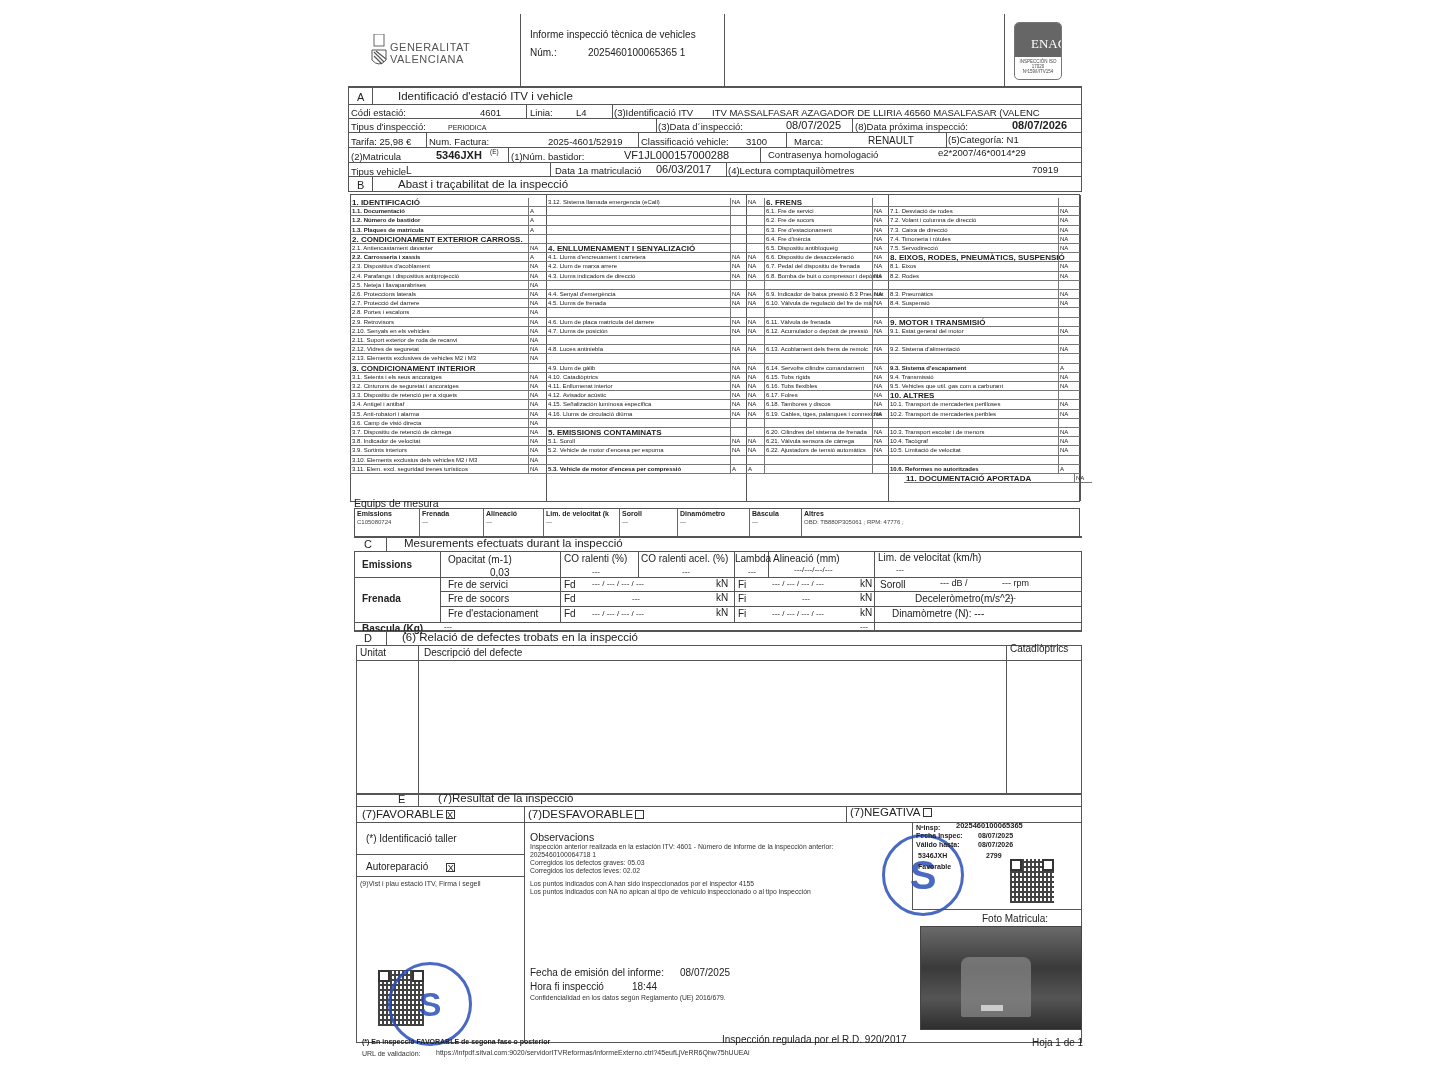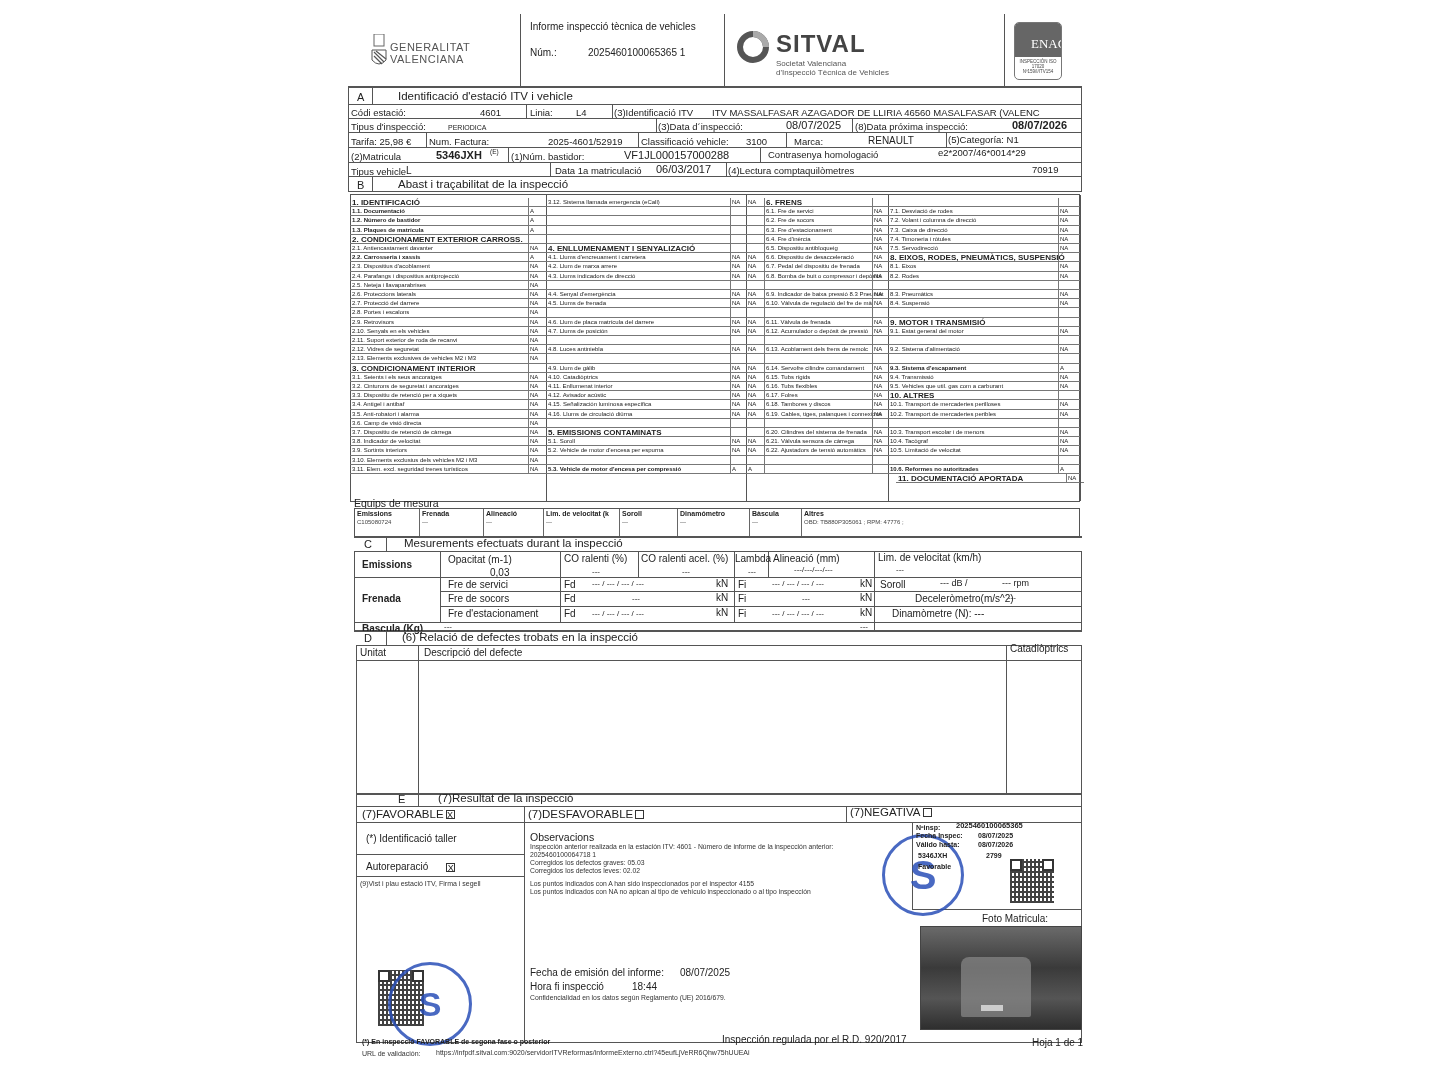--- a/index.html
+++ b/index.html
@@ -46,33 +46,24 @@
   <div class="abs" style="left:22px;top:20px;width:140px;height:40px;">
     <svg width="18" height="36" viewBox="0 0 18 36" style="position:absolute;left:0;top:0;">
       <rect x="4" y="0" width="10" height="12" fill="none" stroke="#666" stroke-width="1"></rect>
       <path d="M2 16 L16 16 L16 26 Q9 34 2 26 Z" fill="none" stroke="#555" stroke-width="1"></path>
       <path d="M4 18 L14 28 M4 22 L12 30 M6 17 L16 25" stroke="#555" stroke-width="1.2"></path>
     </svg>
     <div class="t" style="left:20px;top:8px;font-size:11px;color:#555;letter-spacing:.5px;">GENERALITAT</div>
     <div class="t" style="left:20px;top:20px;font-size:11px;color:#555;letter-spacing:.5px;">VALENCIANA</div>
   </div>
 
-  <div class="t" style="left:182px;top:8px;font-size:10px;">Informe inspecció tècnica de vehicles</div>
+  <div class="t" style="left:182px;top:16px;font-size:10px;">Informe inspecció tècnica de vehicles</div>
   <div class="t" style="left:182px;top:34px;font-size:10px;">Núm.:</div>
   <div class="t" style="left:240px;top:34px;font-size:10px;">2025460100065365 1</div>
 
-  <div class="abs" style="left:388px;top:14px;width:260px;height:50px;">
-    <svg width="34" height="34" viewBox="0 0 34 34" style="position:absolute;left:0;top:2px;">
-      <circle cx="17" cy="17" r="13" fill="none" stroke="#555" stroke-width="6"></circle>
-      <path d="M17 4 A13 13 0 0 1 30 17" fill="none" stroke="#aaa" stroke-width="6"></path>
-    </svg>
-    <div class="t bold" style="left:40px;top:4px;font-size:24px;color:#444;letter-spacing:1px;">SITVAL</div>
-    <div class="t" style="left:40px;top:32px;font-size:8px;color:#555;">Societat Valenciana</div>
-    <div class="t" style="left:40px;top:41px;font-size:8px;color:#555;">d'Inspecció Tècnica de Vehicles</div>
-  </div>
 
   <div class="abs" style="left:666px;top:8px;width:46px;height:56px;border:1px solid #777;border-radius:5px;background:#fff;overflow:hidden;">
     <div class="abs" style="left:0;top:0;width:46px;height:34px;background:#666;"></div>
     <div class="t" style="left:4px;top:14px;font-size:13px;color:#fff;font-family:Liberation Serif, serif;margin-left:12px;">ENAC</div>
     <div class="abs" style="left:2px;top:36px;width:42px;font-size:4.5px;line-height:5px;text-align:center;color:#444;">INSPECCIÓN ISO 17020 Nº159/I/ITV154</div>
   </div>
 
   <div class="box" style="left:0;top:74px;width:734px;height:104px;border-top:none;"></div>
   <div class="hl" style="left:0;top:90px;width:734px;"></div>
   <div class="vl" style="left:24px;top:74px;height:16px;"></div>
@@ -803,21 +794,21 @@
         <div class="brow " style="top: 260.6px; left: 0px; width: 192px;">
           <span class="lab" style="left: 2px;"></span>
           <span style="position: absolute; left: 170px; top: 0px; height: 100%; border-left: 1px solid rgb(119, 119, 119);"></span>
           <span class="val" style="left: 172px;"></span>
         </div>
         <div class="brow b" style="top: 269.8px; left: 0px; width: 192px;">
           <span class="lab" style="left: 2px;">10.6. Reformes no autoritzades</span>
           <span style="position: absolute; left: 170px; top: 0px; height: 100%; border-left: 1px solid rgb(119, 119, 119);"></span>
           <span class="val" style="left: 172px;">A</span>
         </div>
-        <div class="brow head nou" style="top: 279px; left: 8px; width: 188px;">
+        <div class="brow head nou" style="top: 279px; left: 16px; width: 188px;">
           <span class="lab" style="left: 2px;">11. DOCUMENTACIÓ APORTADA</span>
           <span style="position: absolute; left: 170px; top: 0px; height: 100%; border-left: 1px solid rgb(119, 119, 119);"></span>
           <span class="val" style="left: 172px;">NA</span>
         </div>
         <div style="position: absolute; left: 192px; top: 0px; height: 306px; border-left: 1px solid rgb(85, 85, 85);"></div>
       </div>
     </div>
 
   <div class="t" style="left:6px;top:484px;font-size:10.5px;">Equips de mesura</div>
   <div class="box" style="left:6px;top:494px;width:726px;height:30px;" id="equips">

